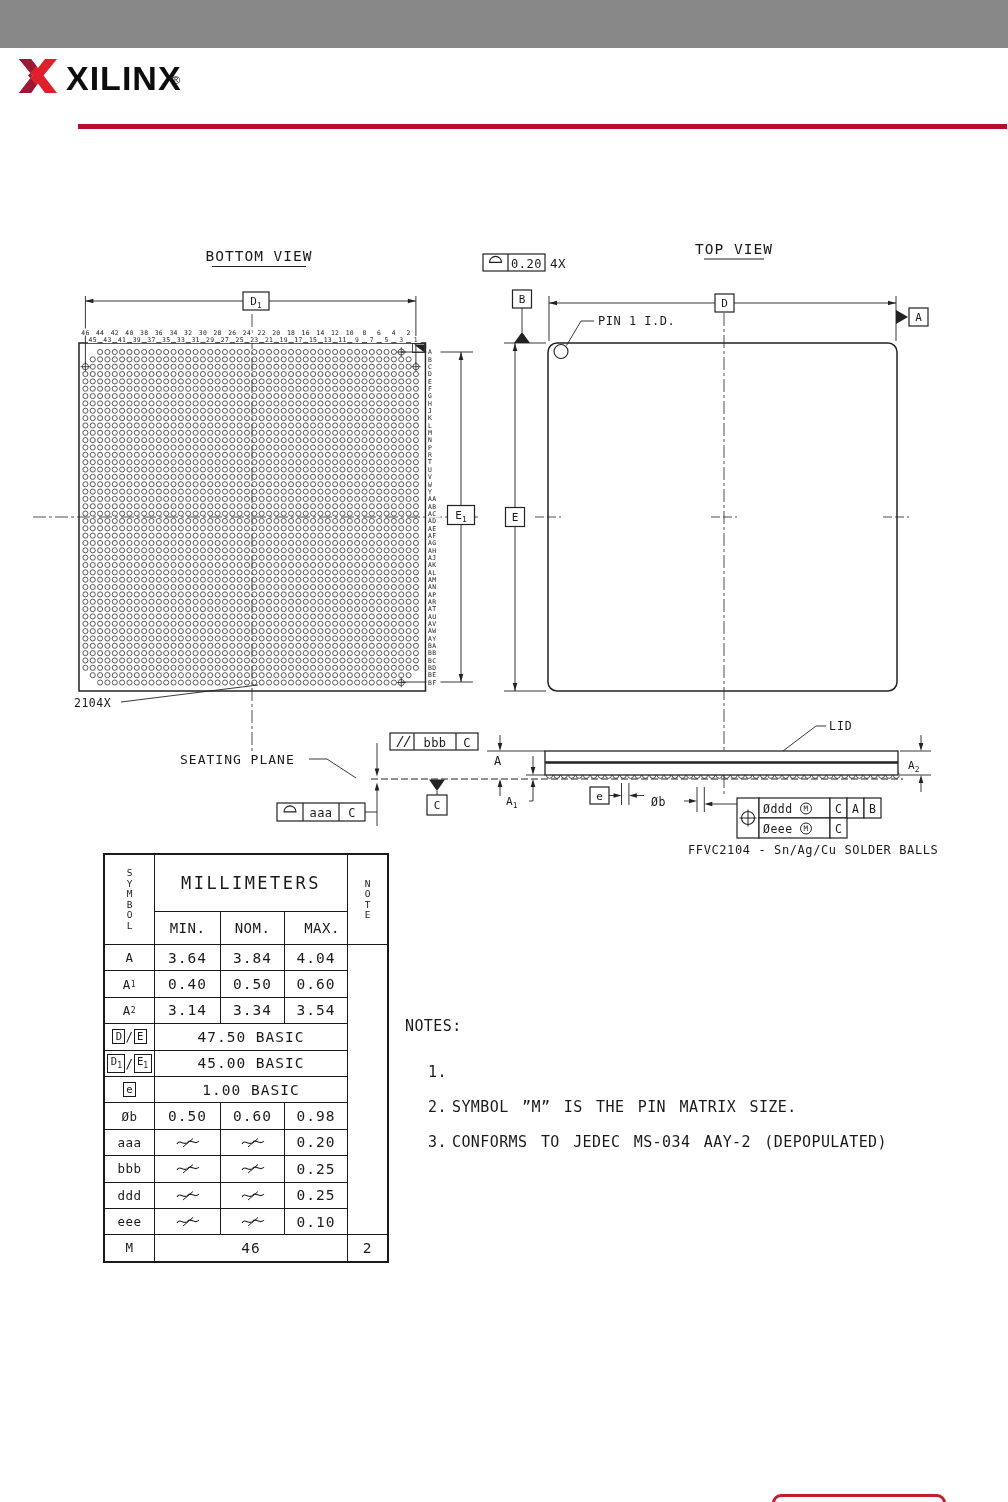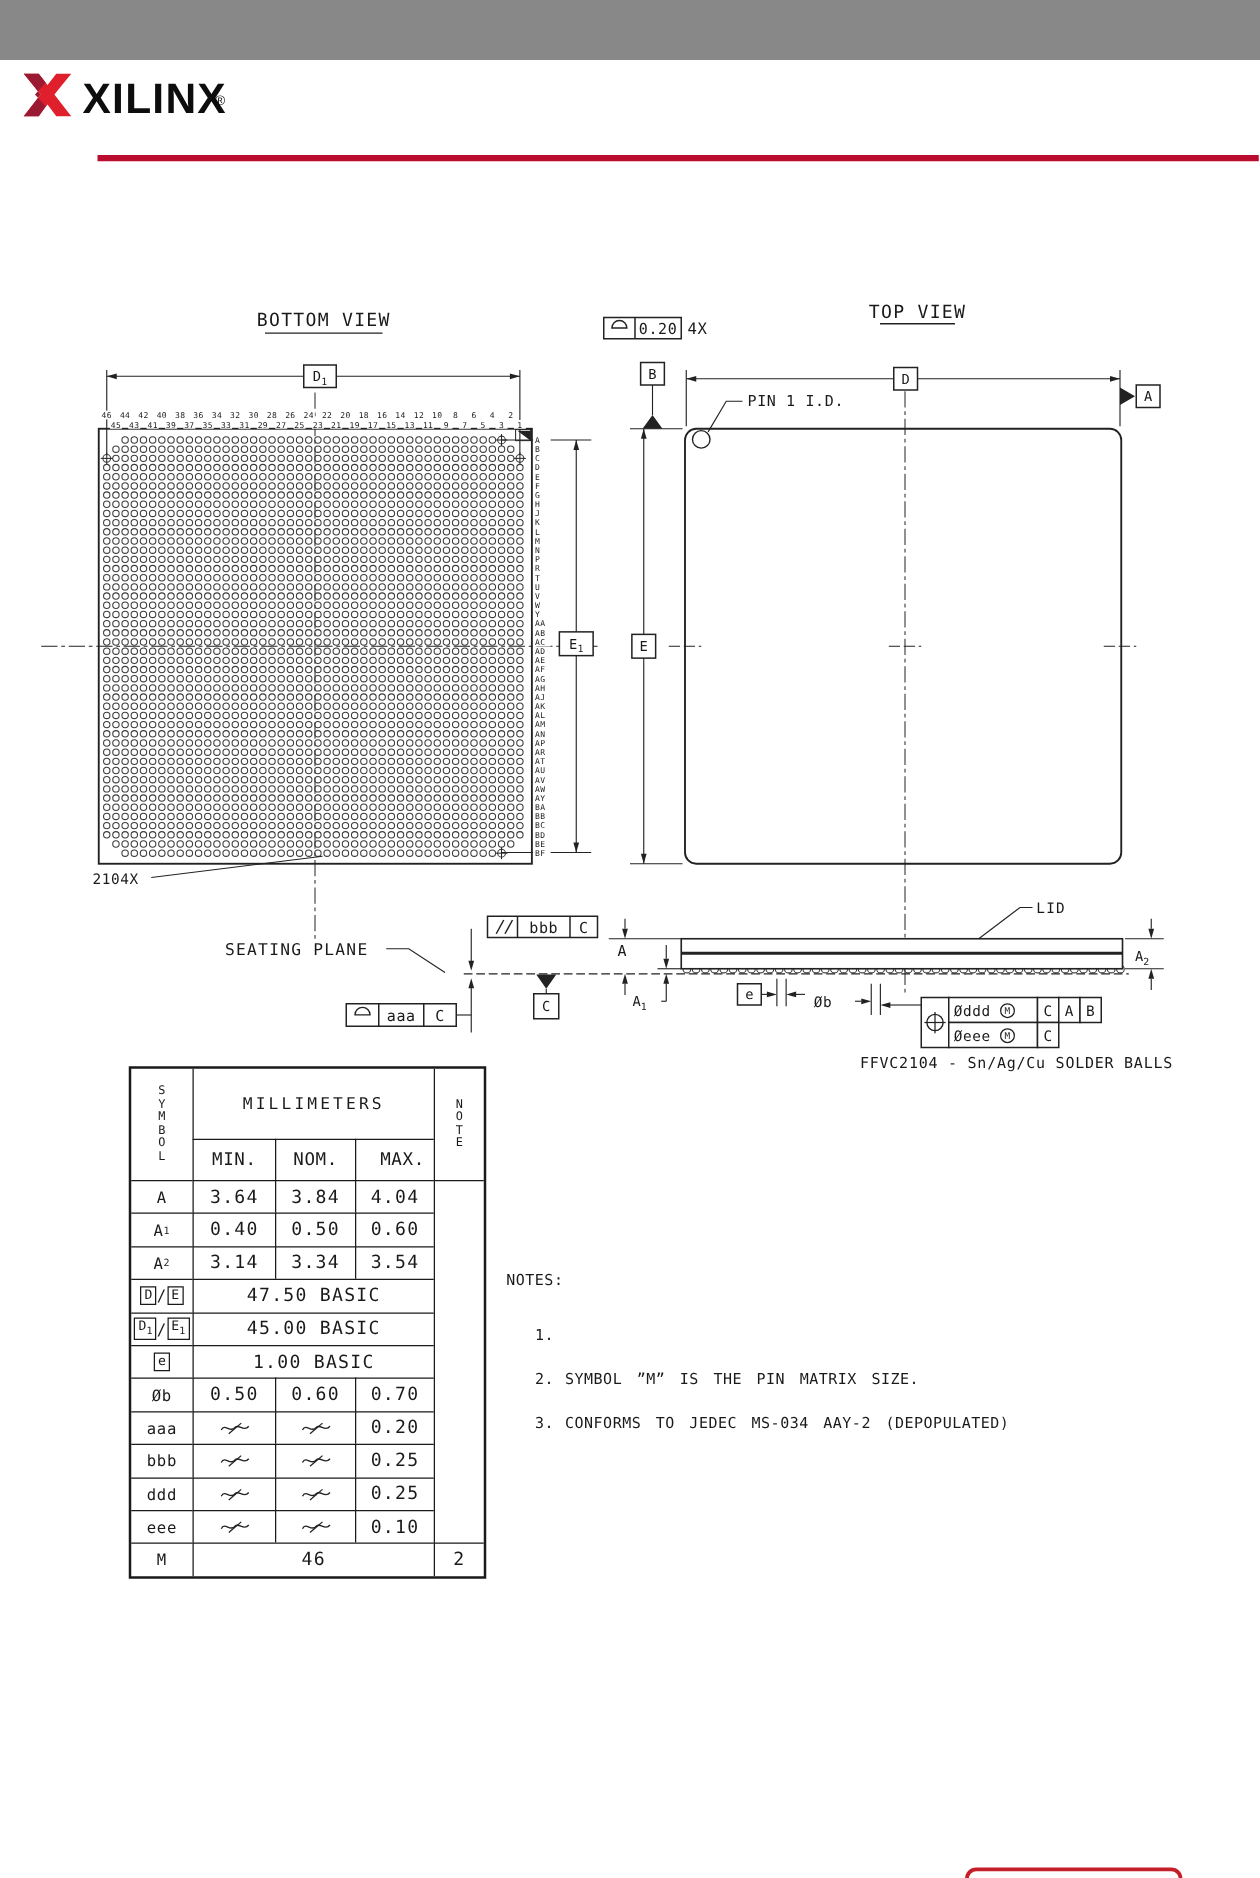--- a/index.html
+++ b/index.html
@@ -13,29 +13,29 @@
   
   #dim-table{position:absolute;left:103px;top:805px;display:grid;
     grid-template-columns:49px 66px 64px 63px 40px;
     grid-template-rows:56px 33px repeat(12,26.4px);
     border:2px solid #1a1a1a;background:#fff;}
   .tc{border-left:1.4px solid #1a1a1a;border-top:1.4px solid #1a1a1a;
       display:flex;align-items:center;justify-content:center;
       font-size:14.5px;letter-spacing:1px;}
   .tc.noL{border-left:none}.tc.noT{border-top:none}
   .vt{font-size:9.5px;line-height:10.5px;white-space:pre-line;text-align:center;letter-spacing:0;}
-  .units{font-size:13px;letter-spacing:2.5px;}
+  .units{font-size:17px;letter-spacing:2.5px;}
   .hdr2{font-size:14px;letter-spacing:0.5px;}
   .symc{font-size:12.5px;letter-spacing:0.5px;}
   .symc .bx{border:1.2px solid #1a1a1a;padding:0 2.5px;font-size:10.5px;line-height:13px;display:inline-block;letter-spacing:0;}
   .symc sub{font-size:8px;}
 
   
   #notes{position:absolute;left:405px;top:969px;width:540px;
-         font-size:12px;letter-spacing:0.4px;word-spacing:4px;}
+         font-size:15px;letter-spacing:0.4px;word-spacing:4px;}
   #notes .nh{margin-bottom:26px;}
   .note-item{display:flex;margin-bottom:12px;line-height:23px;}
   .note-item .num{width:24px;margin-left:23px;flex:none;}
   .note-item .lines{flex:1;}
 
   
   #feedback{position:absolute;left:772px;top:1446px;width:168px;height:37px;
     border:3px solid #C41E28;border-radius:9px;background:#fff;
     display:flex;align-items:center;justify-content:center;
     font-family:"Liberation Sans",sans-serif;font-size:20px;color:#262626;cursor:pointer;}
@@ -2599,21 +2599,21 @@
       <div class="tc " style="grid-area: 6 / 2 / auto / 5;">47.50 BASIC</div>
       <div class="tc symc noL" style="grid-area: 7 / 1;"><span class="bx">D<sub>1</sub></span>/<span class="bx">E<sub>1</sub></span></div>
       <div class="tc " style="grid-area: 7 / 2 / auto / 5;">45.00 BASIC</div>
       <div class="tc symc noL" style="grid-area: 8 / 1;">
         <span class="bx">e</span>
       </div>
       <div class="tc " style="grid-area: 8 / 2 / auto / 5;">1.00 BASIC</div>
       <div class="tc symc noL" style="grid-area: 9 / 1;">Øb</div>
       <div class="tc " style="grid-area: 9 / 2;">0.50</div>
       <div class="tc " style="grid-area: 9 / 3;">0.60</div>
-      <div class="tc " style="grid-area: 9 / 4;">0.70</div>
+      <div class="tc " style="grid-area: 9 / 4;">0.98</div>
       <div class="tc symc noL" style="grid-area: 10 / 1;">aaa</div>
       <div class="tc " style="grid-area: 10 / 2;">
         <svg width="26" height="11" viewBox="0 0 26 11">
           <path d="M2,7 C5,1 9,10 13,5 C16,1.5 20,9 24,4" stroke="#222" fill="none" stroke-width="1.1"></path>
           <path d="M8,10 L18,1.5" stroke="#222" stroke-width="1" fill="none"></path>
         </svg>
       </div>
       <div class="tc " style="grid-area: 10 / 3;">
         <svg width="26" height="11" viewBox="0 0 26 11">
           <path d="M2,7 C5,1 9,10 13,5 C16,1.5 20,9 24,4" stroke="#222" fill="none" stroke-width="1.1"></path>

